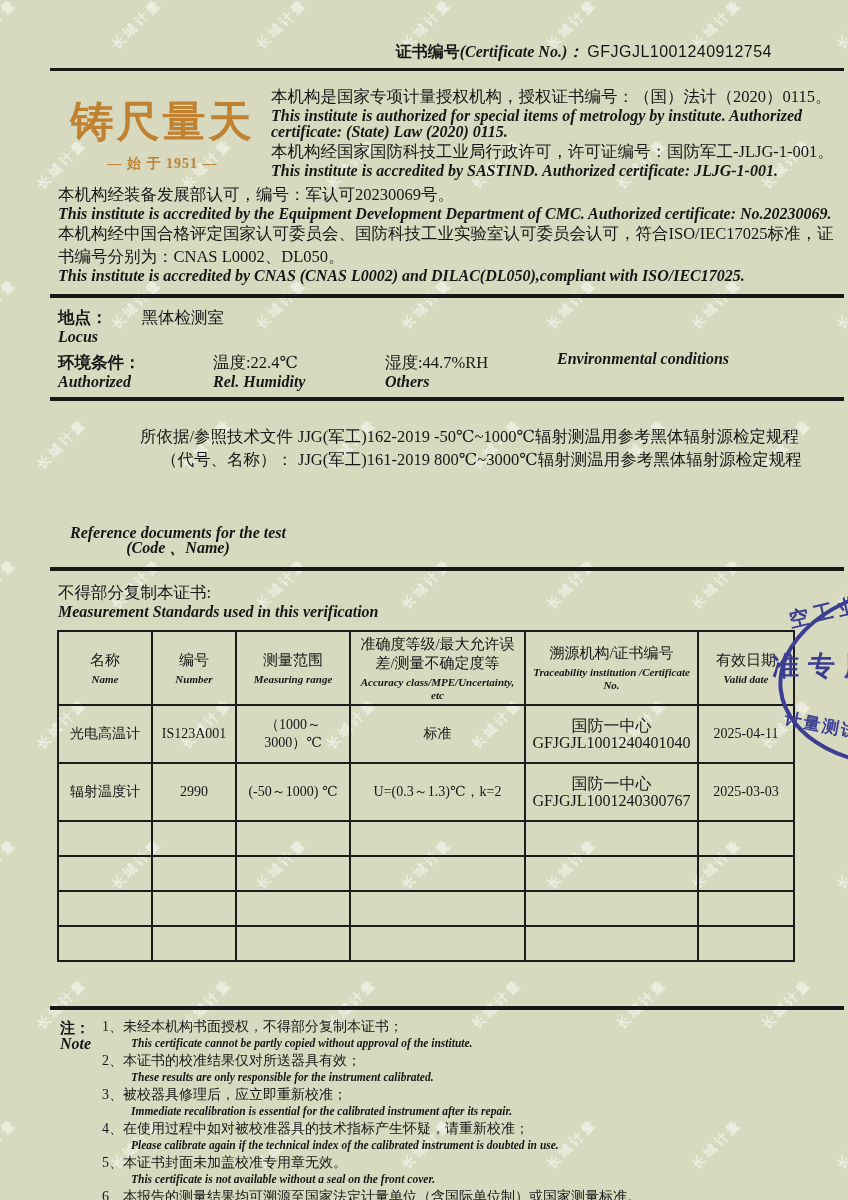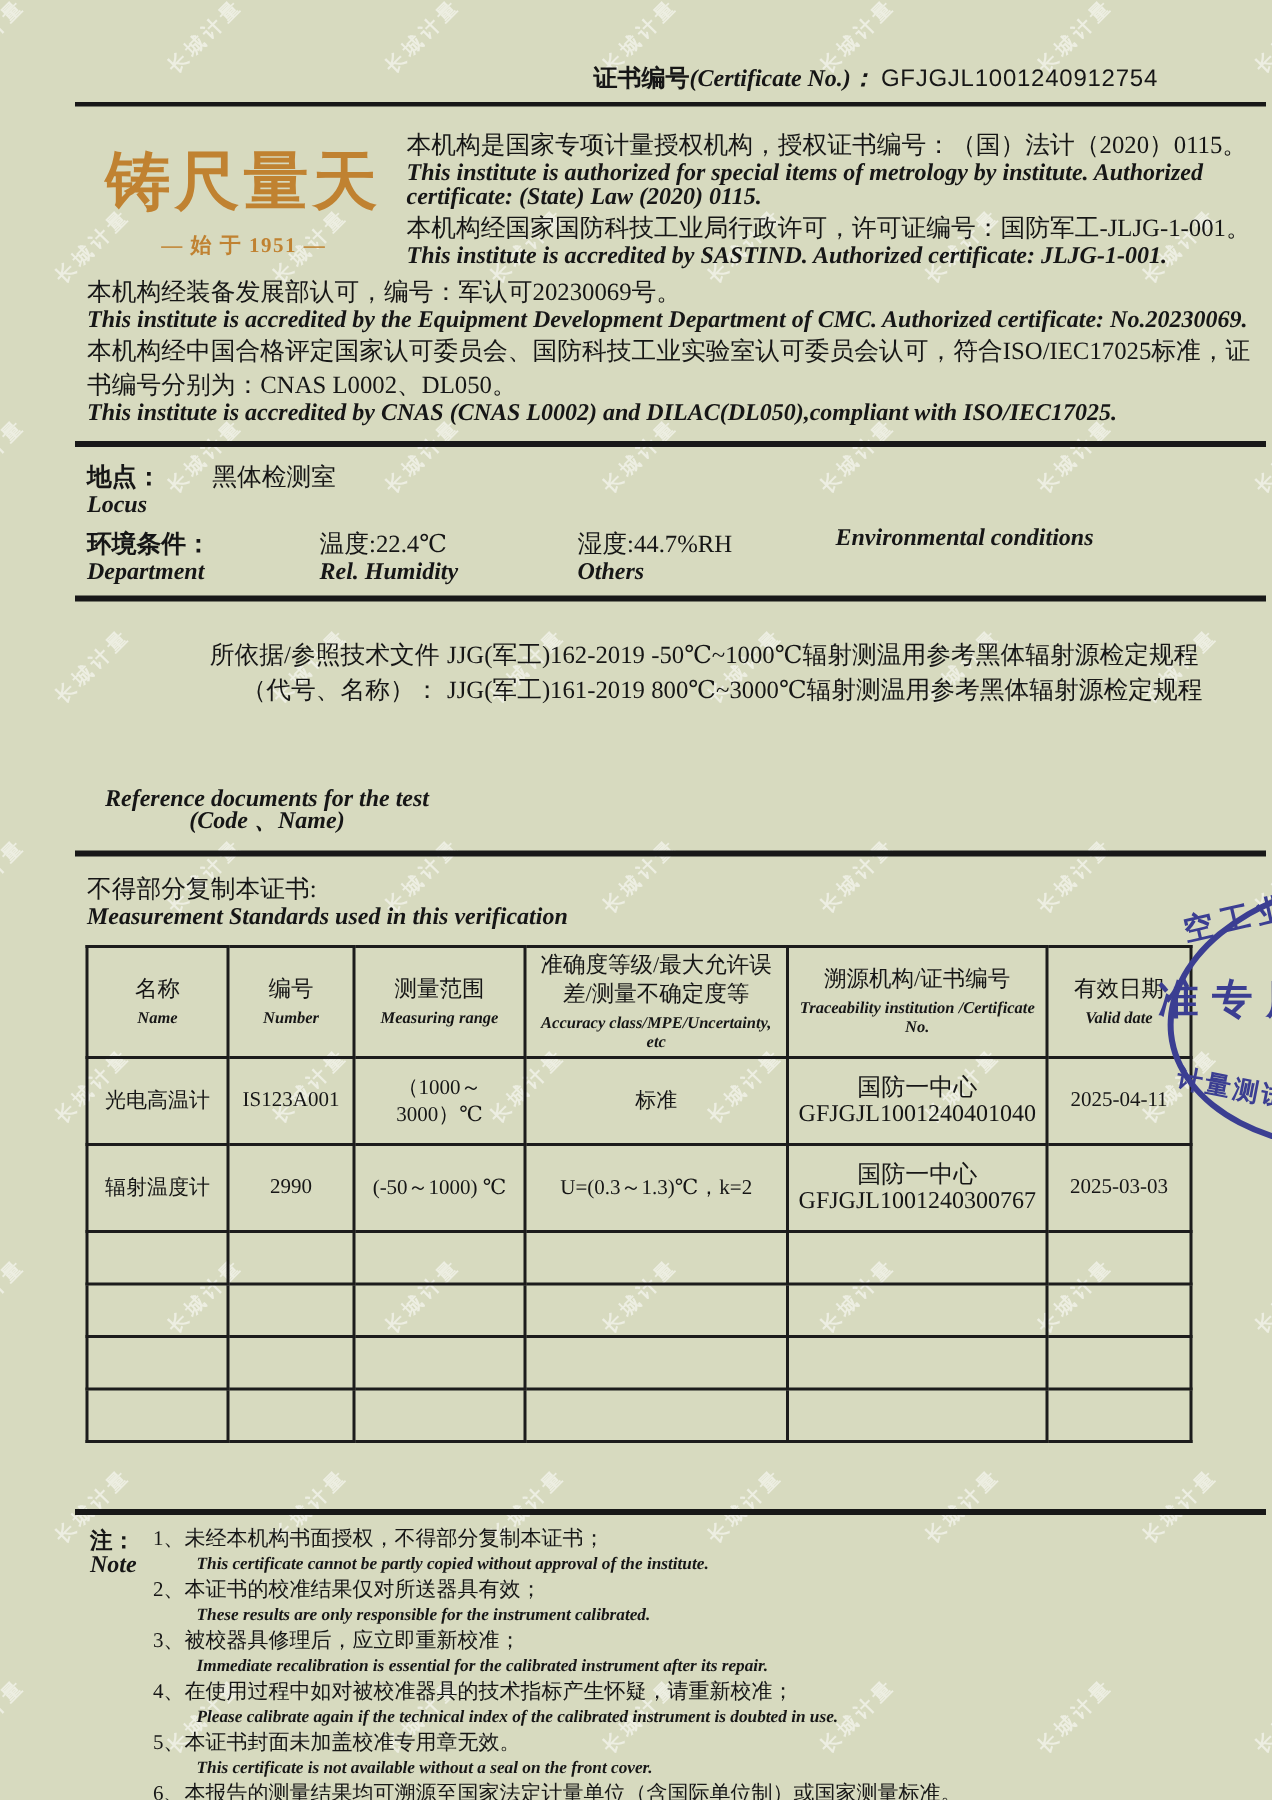--- a/index.html
+++ b/index.html
@@ -170,21 +170,21 @@
   <div class="rule" style="margin-top:10px"></div>
 
   <div class="loc">
     <p class="zh"><span class="loc-lbl">地点：</span><span class="loc-val">黑体检测室</span></p>
     <p class="en">Locus</p>
     <div class="env-grid">
       <span class="zh loc-lbl">环境条件：</span>
       <span class="zh">温度:22.4℃</span>
       <span class="zh">湿度:44.7%RH</span>
       <span class="en">Environmental conditions</span>
-      <span class="en">Department</span>
+      <span class="en">Authorized</span>
       <span class="en">Rel. Humidity</span>
       <span class="en">Others</span>
     </div>
   </div>
 
   <div class="rule" style="margin-top:7px"></div>
 
   <div class="ref">
     <div class="ref-label">
       <p class="zh">所依据/参照技术文件</p>

